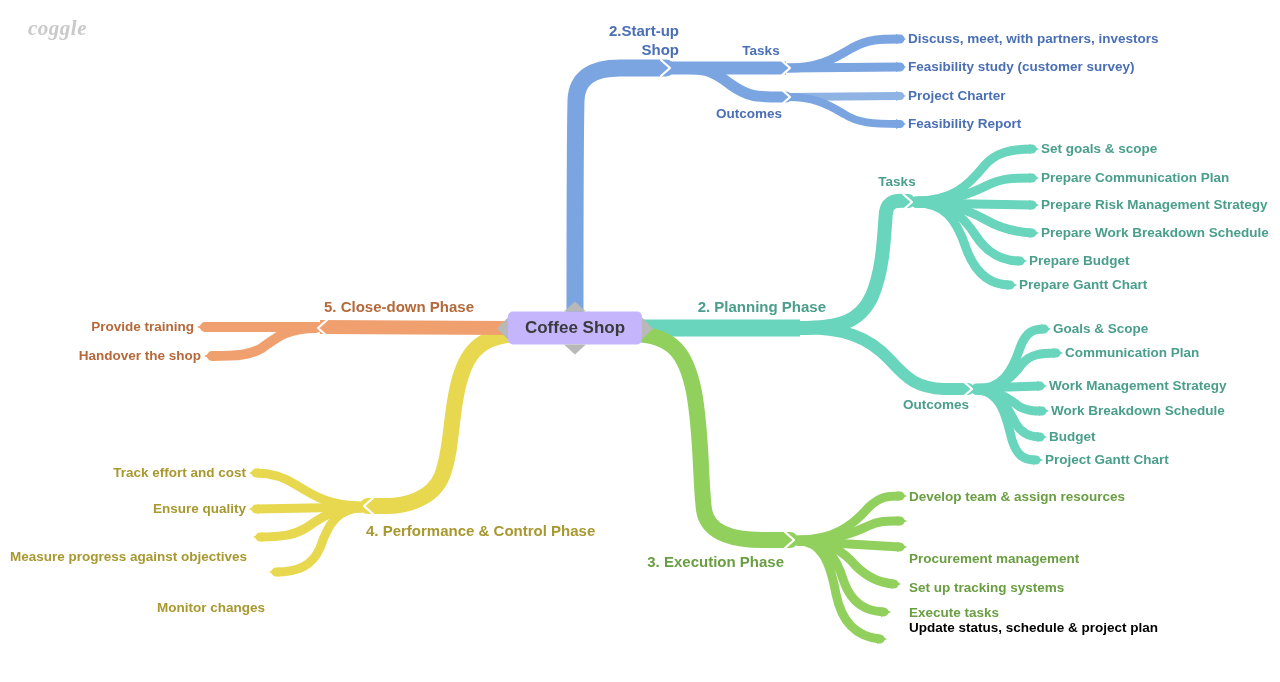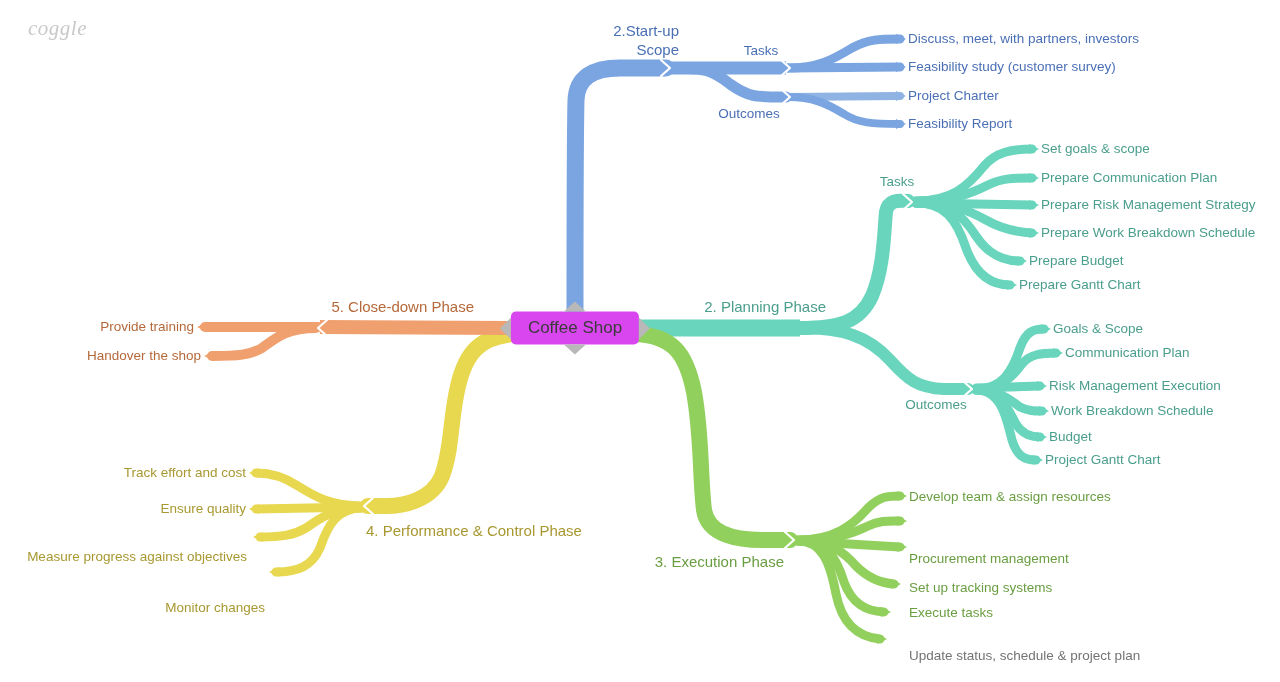--- a/index.html
+++ b/index.html
@@ -7,20 +7,21 @@
     padding: 0;
     background: #ffffff;
   }
   #canvas {
     position: relative;
     width: 1280px;
     height: 682px;
     background: #ffffff;
     overflow: hidden;
     font-family: "Liberation Sans", sans-serif;
+    font-weight: bold;
   }
   #wires {
     position: absolute;
     left: 0; top: 0;
     width: 1280px;
     height: 682px;
   }
   .logo {
     position: absolute;
     left: 28px;
@@ -43,21 +44,21 @@
   .lbl.l { transform: translate(-100%, -50%); }
   .lbl.c { transform: translate(-50%, -50%); }
   .lbl.ra { text-align: right; }
 
   .phase {
     font-size: 15px;
   }
   .root-node {
     position: absolute;
     transform: translate(-50%, -50%);
-    background: #d946ef;
+    background: #c4b5fd;
     color: #3b3b3b;
     border-radius: 5px;
     font-family: "Liberation Sans", sans-serif;
     font-size: 17px;
     padding: 6px 17px 7px 17px;
     white-space: nowrap;
     z-index: 5;
   }
   .tab {
     position: absolute;
@@ -215,21 +216,21 @@
   <div class="root-node" style="left:575px; top:328px;">
     <span>Coffee Shop</span>
     <span class="tab tab-l"></span>
     <span class="tab tab-r"></span>
     <span class="tab tab-t"></span>
     <span class="tab tab-b"></span>
   </div>
 
   <div class="lbl l ra phase" style="left:679px; top:40px; color:#4a6fb5;">
     <div>2.Start-up</div>
-    <div>Scope</div>
+    <div>Shop</div>
   </div>
   <div class="lbl c" style="left:761px; top:51px; color:#4a6fb5;">Tasks</div>
   <div class="lbl c" style="left:749px; top:114px; color:#4a6fb5;">Outcomes</div>
 
   <div class="lbl r" style="left:908px; top:67px; color:#4a6fb5;">Feasibility study (customer survey)</div>
   <div class="lbl r" style="left:908px; top:39px; color:#4a6fb5;">Discuss, meet, with partners, investors</div>
   <div class="lbl r" style="left:908px; top:96px; color:#4a6fb5;">Project Charter</div>
   <div class="lbl r" style="left:908px; top:124px; color:#4a6fb5;">Feasibility Report</div>
 
   <div class="lbl l phase" style="left:826px; top:307px; color:#4a9e8c;">2.  Planning Phase</div>
@@ -238,31 +239,31 @@
 
   <div class="lbl r" style="left:1041px; top:149px; color:#4a9e8c;">Set goals &amp; scope</div>
   <div class="lbl r" style="left:1041px; top:178px; color:#4a9e8c;">Prepare Communication Plan</div>
   <div class="lbl r" style="left:1041px; top:205px; color:#4a9e8c;">Prepare Risk Management Strategy</div>
   <div class="lbl r" style="left:1041px; top:233px; color:#4a9e8c;">Prepare Work Breakdown Schedule</div>
   <div class="lbl r" style="left:1029px; top:261px; color:#4a9e8c;">Prepare Budget</div>
   <div class="lbl r" style="left:1019px; top:285px; color:#4a9e8c;">Prepare Gantt Chart</div>
 
   <div class="lbl r" style="left:1053px; top:329px; color:#4a9e8c;">Goals &amp; Scope</div>
   <div class="lbl r" style="left:1065px; top:353px; color:#4a9e8c;">Communication Plan</div>
-  <div class="lbl r" style="left:1049px; top:386px; color:#4a9e8c;">Risk Management Execution</div>
+  <div class="lbl r" style="left:1049px; top:386px; color:#4a9e8c;">Work Management Strategy</div>
   <div class="lbl r" style="left:1051px; top:411px; color:#4a9e8c;">Work Breakdown Schedule</div>
   <div class="lbl r" style="left:1049px; top:437px; color:#4a9e8c;">Budget</div>
   <div class="lbl r" style="left:1045px; top:460px; color:#4a9e8c;">Project Gantt Chart</div>
 
   <div class="lbl l phase" style="left:784px; top:562px; color:#6a9e42;">3.  Execution Phase</div>
   <div class="lbl r" style="left:909px; top:497px; color:#6a9e42;">Develop team &amp; assign resources</div>
   <div class="lbl r" style="left:909px; top:559px; color:#6a9e42;">Procurement management</div>
   <div class="lbl r" style="left:909px; top:588px; color:#6a9e42;">Set up tracking systems</div>
   <div class="lbl r" style="left:909px; top:613px; color:#6a9e42;text-align:right;">Execute tasks</div>
-  <div class="lbl r" style="left:909px; top:656px; color:#737373;">Update status, schedule &amp; project plan</div>
+  <div class="lbl r" style="left:909px; top:628px; color:#000000;">Update status, schedule &amp; project plan</div>
 
   <div class="lbl r phase" style="left:366px; top:531px; color:#a89830;">4.  Performance &amp; Control Phase</div>
   <div class="lbl l" style="left:246px; top:473px; color:#a89830;">Track effort and cost</div>
   <div class="lbl l" style="left:246px; top:509px; color:#a89830;">Ensure quality</div>
   <div class="lbl l" style="left:247px; top:537px; color:#a89830;margin-top:20px;">Measure progress against objectives</div>
   <div class="lbl l" style="left:265px; top:572px; color:#a89830;margin-top:36px;">Monitor changes</div>
 
   <div class="lbl l phase" style="left:474px; top:307px; color:#b5693a;text-align:right;">5.  Close-down Phase</div>
   <div class="lbl l" style="left:194px; top:327px; color:#b5693a;">Provide training</div>
   <div class="lbl l" style="left:201px; top:356px; color:#b5693a;">Handover the shop</div>

